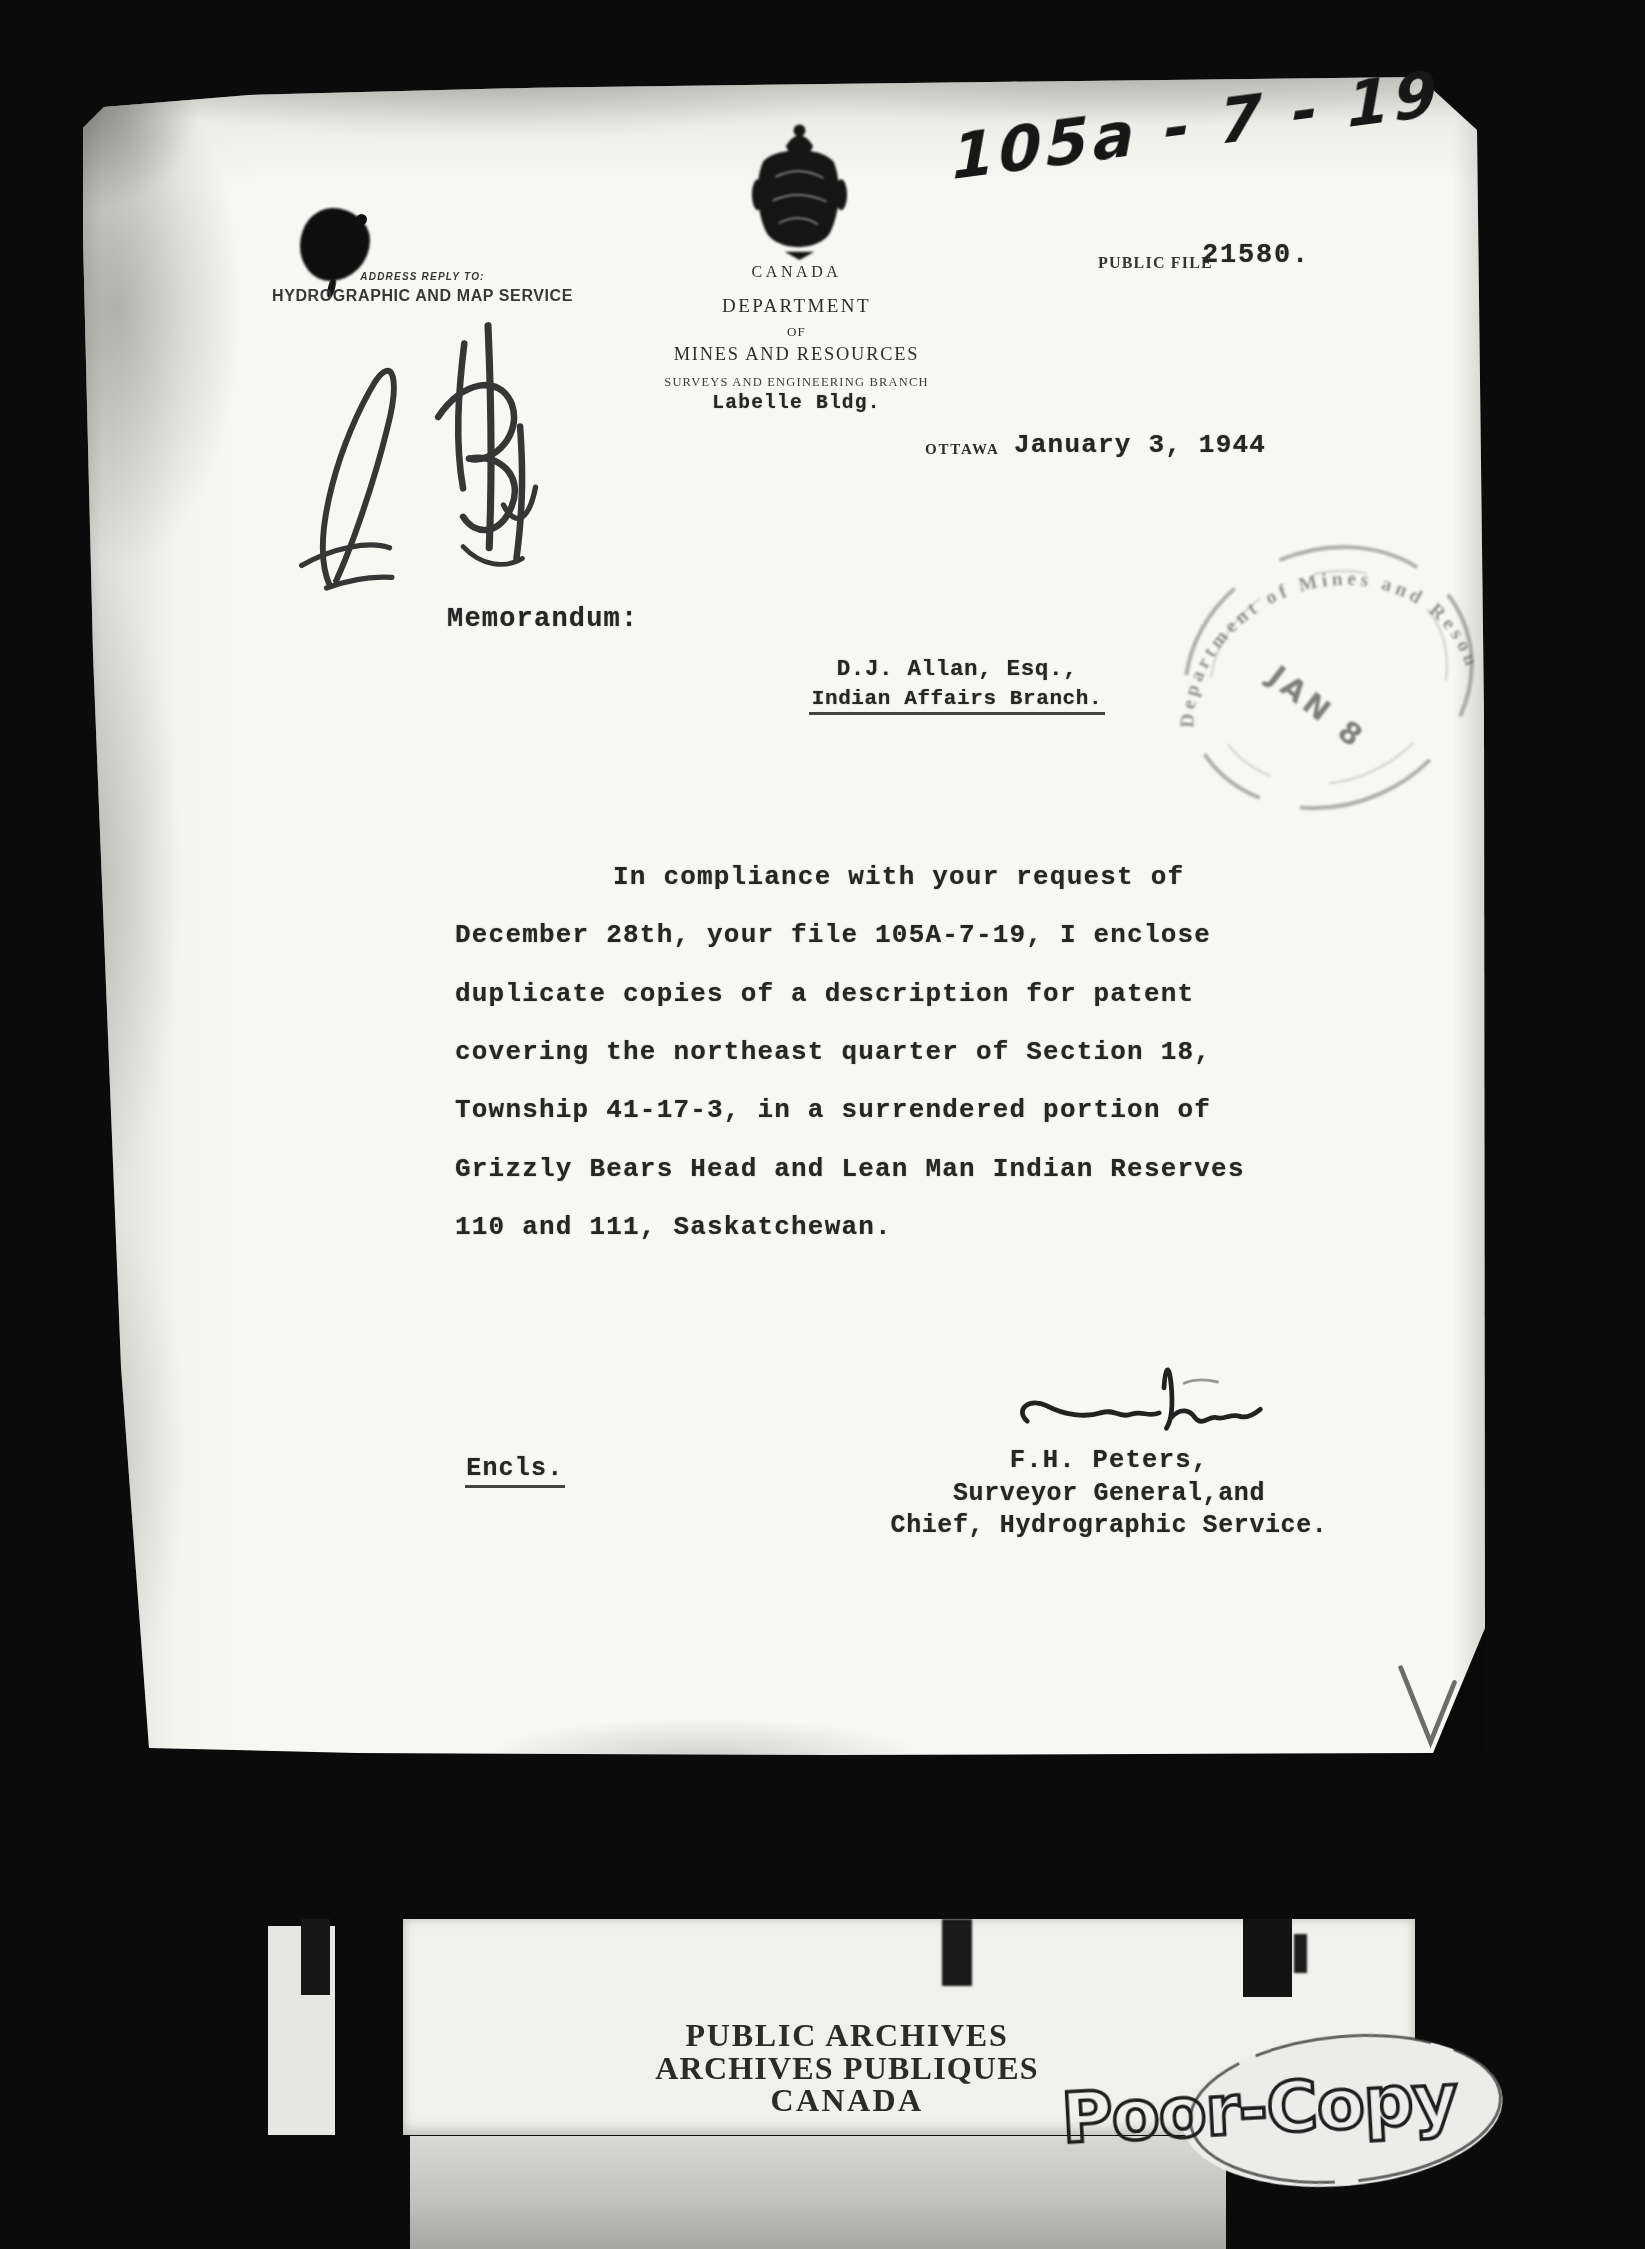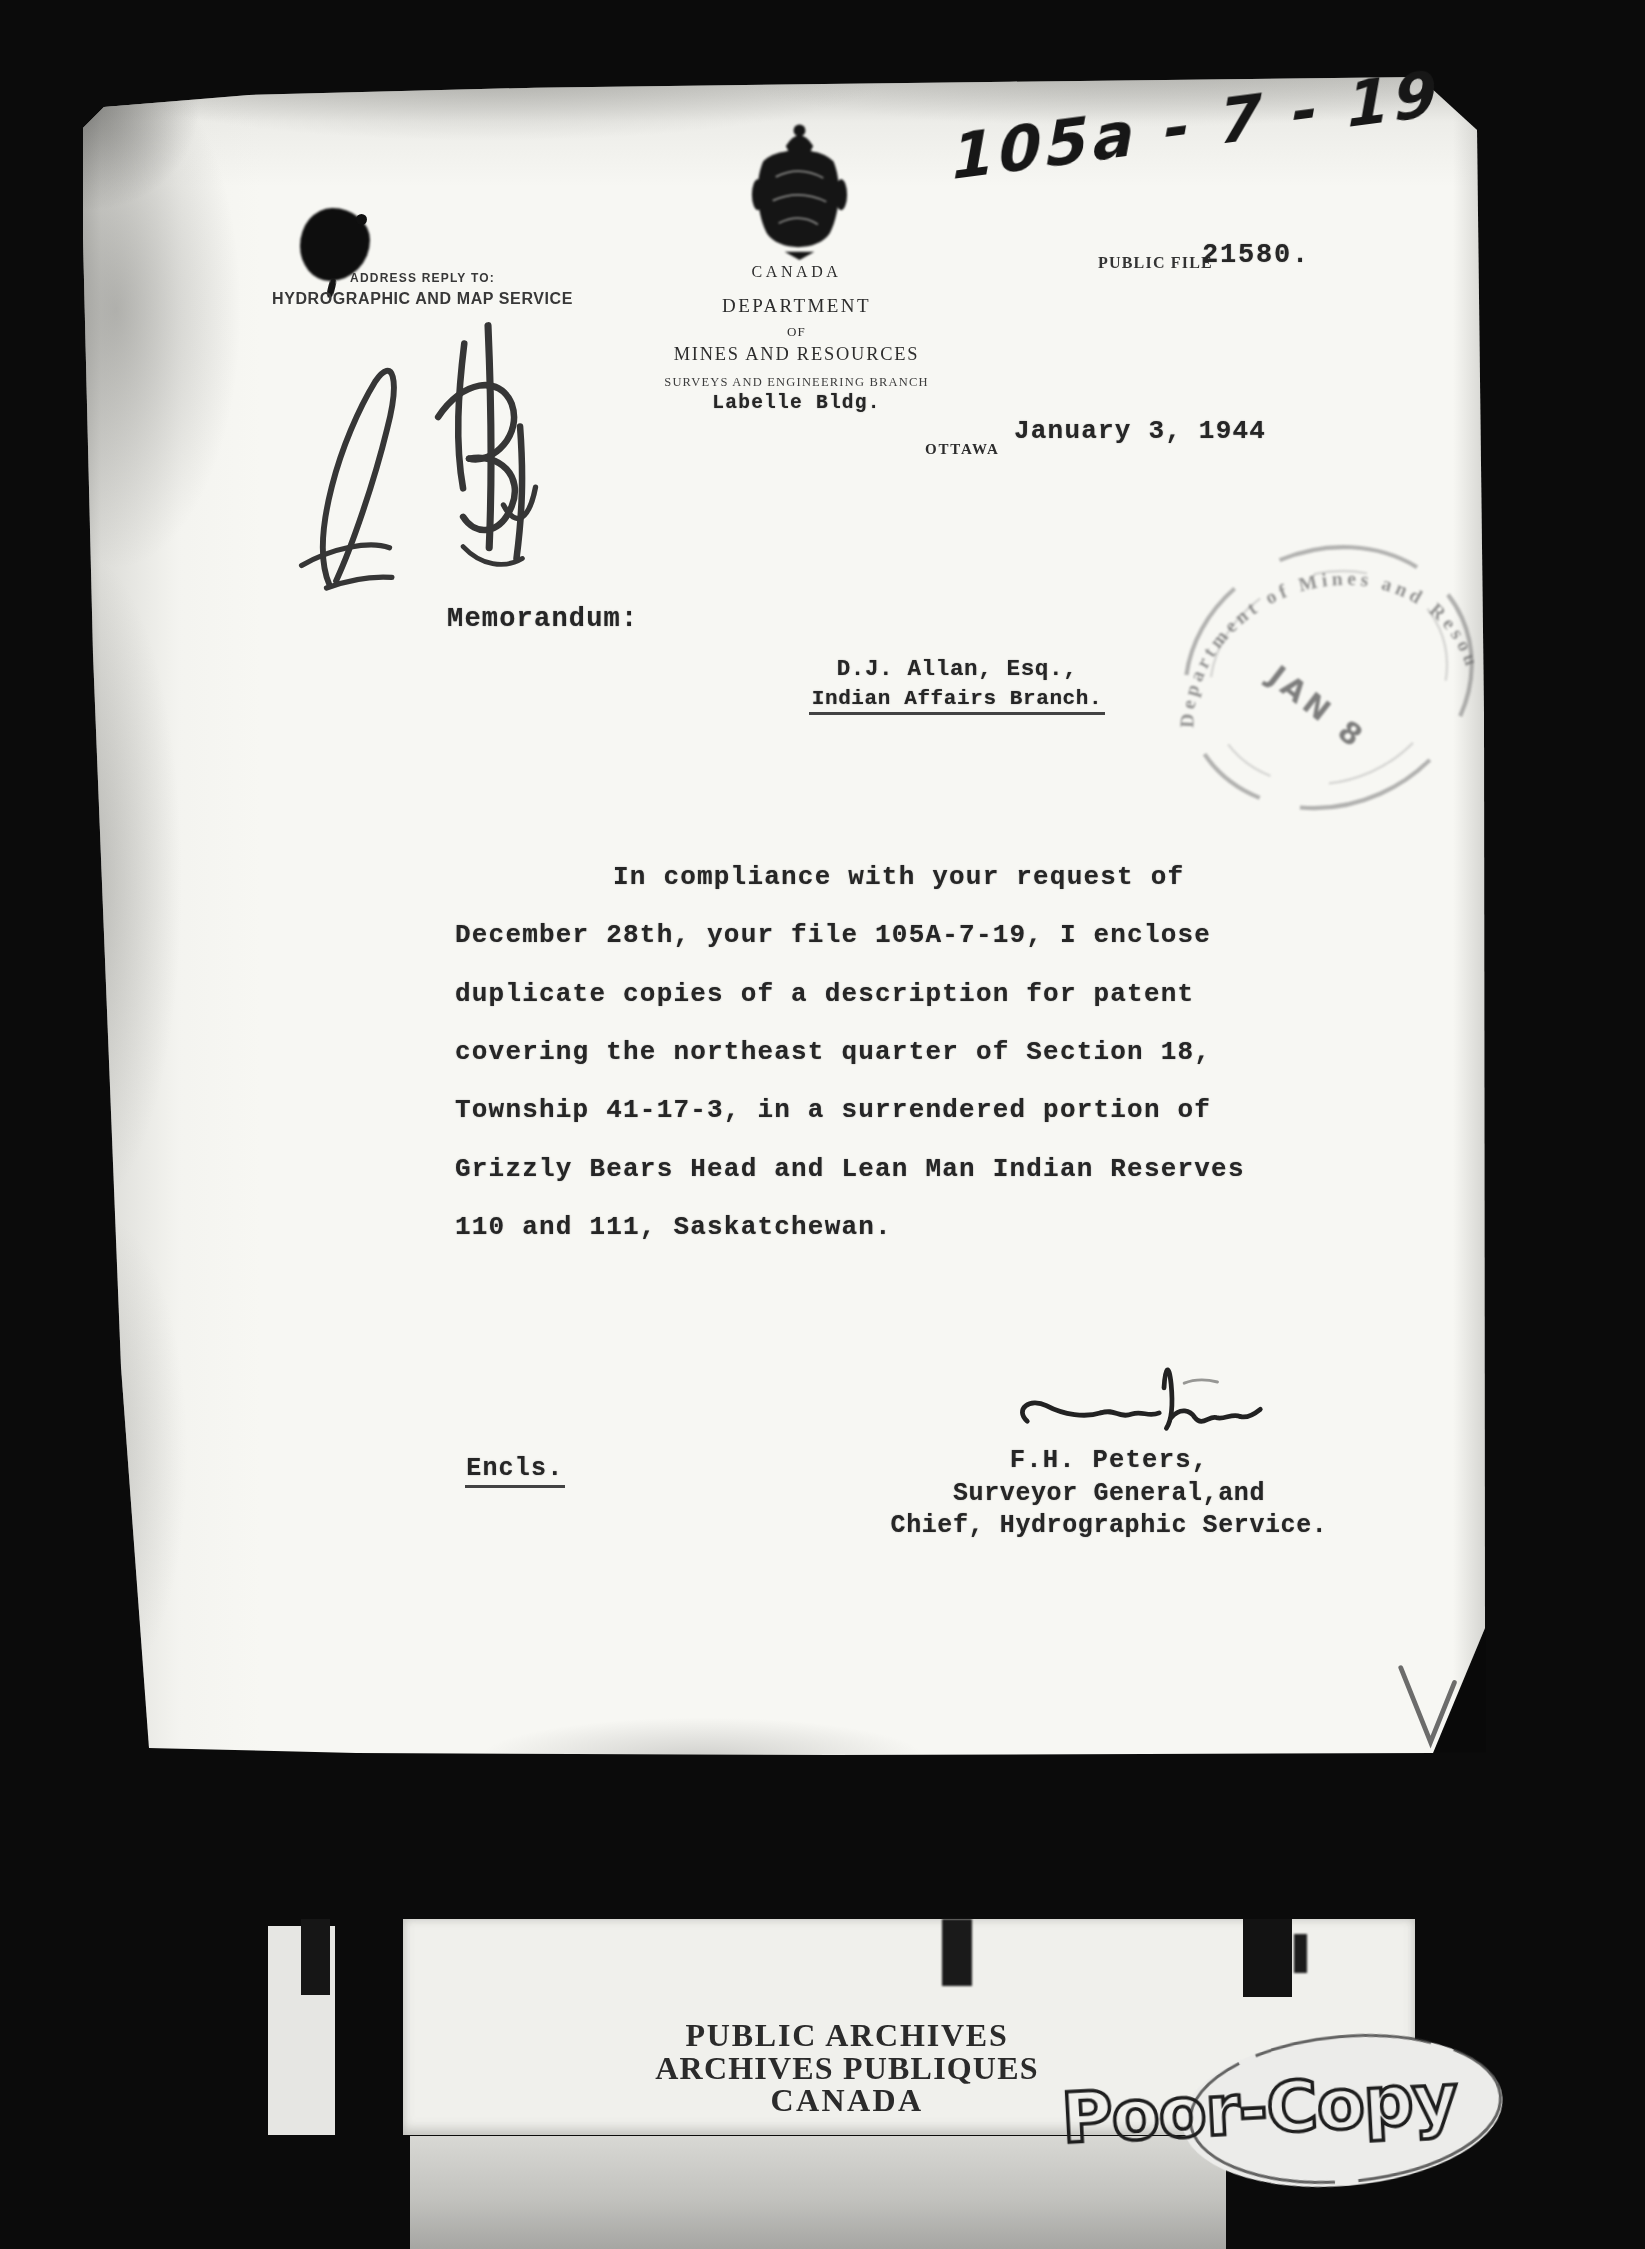--- a/index.html
+++ b/index.html
@@ -57,41 +57,41 @@
     filter:blur(0.6px);
   }
 
   
   .quote-label{left:1098px;top:254px;font-size:16px;font-weight:bold;letter-spacing:1.2px;filter:blur(0.7px);color:#343434;}
   .quote-number{left:1202px;top:240px;font-size:27px;letter-spacing:1.8px;}
 
   
   .addr{left:250px;top:271px;width:345px;text-align:center;
     font-weight:bold;color:#383838;filter:blur(0.7px);}
-  .addr-l1{font-size:12px;letter-spacing:1.2px;}
+  .addr-l1{font-size:10px;letter-spacing:1.2px;font-style:italic;}
   .addr-l2{font-size:16px;letter-spacing:0.6px;margin-top:5.4px;}
 
   
   .ink-blot{left:300px;top:208px;width:70px;height:73px;background:#0e0e0e;
     border-radius:46% 54% 58% 42% / 52% 44% 56% 48%;filter:blur(0.9px);}
   .ink-dot{left:356px;top:214px;width:11.3px;height:11.3px;background:#101010;border-radius:50%;filter:blur(0.6px);}
   .ink-tail{left:328px;top:278px;width:7.1px;height:20px;background:#141414;border-radius:40%;transform:rotate(14deg);filter:blur(0.7px);}
 
   
   .lh{left:618px;width:357px;text-align:center;}
   .lh-canada{top:263px;font-size:16px;letter-spacing:3.6px;}
   .lh-dept{top:295px;font-size:19px;letter-spacing:2.4px;}
   .lh-of{top:324px;font-size:13px;letter-spacing:1.2px;}
   .lh-mines{top:344px;font-size:18.4px;letter-spacing:1.8px;}
   .lh-branch{top:375px;font-size:12.5px;letter-spacing:1.2px;color:#3d3d3d;}
   .lh-bldg{left:618px;width:357px;text-align:center;top:392px;font-size:19.6px;letter-spacing:1.2px;}
 
   
   .city{left:925px;top:441px;font-size:15px;letter-spacing:1.8px;font-weight:bold;}
-  .date{left:1014px;top:416px;font-size:26px;letter-spacing:1.2px;}
+  .date{left:1014px;top:430px;font-size:26px;letter-spacing:1.2px;}
 
   .memo{left:447px;top:604px;font-size:27px;letter-spacing:1.2px;}
 
   .addressee{left:761px;width:392px;text-align:center;}
   .addr1{top:656px;font-size:22.6px;letter-spacing:0.6px;}
   .addr2{top:687px;font-size:21px;letter-spacing:0.6px;}
   .addr2 span{border-bottom:3px solid rgba(35,35,35,.85);padding:0 2.4px 2.4px 2.4px;}
 
   
   .bodyline{left:455px;font-size:26px;letter-spacing:1.2px;}

